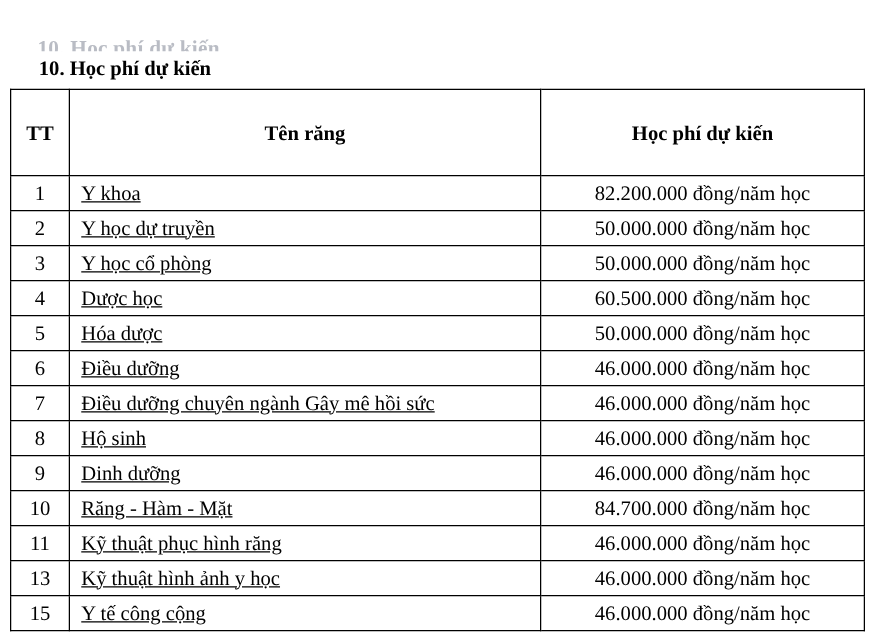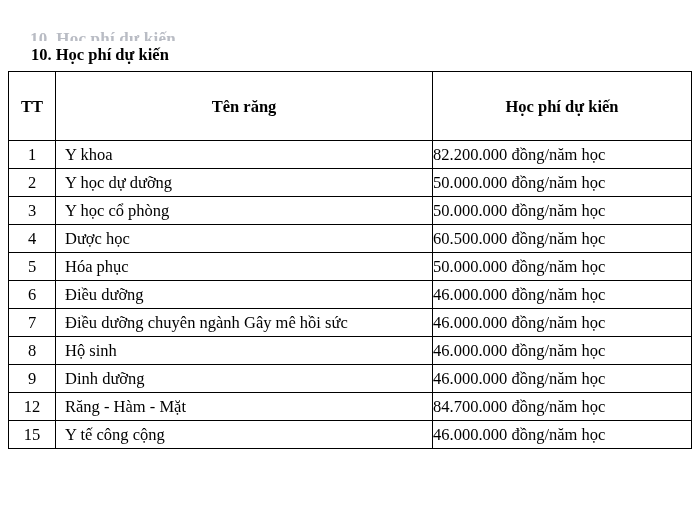--- a/index.html
+++ b/index.html
@@ -84,23 +84,24 @@
     font-size: 16.5px;
     line-height: 22px;
     height: 27px;
   }
   td.cell-tt {
     text-align: center;
   }
   td.cell-name {
     text-align: left;
     padding-left: 9px;
+    text-decoration: underline;
   }
   td.cell-fee {
-    text-align: left;
+    text-align: center;
   }
 </style>
 </head>
 <body>
 
 <div class="page">
 
   <div class="top-clip">10. Học phí dự kiến</div>
 
   <div class="section-heading">10. Học phí dự kiến</div>
@@ -119,36 +120,36 @@
       </tr>
     </thead>
     <tbody id="table-body">
         <tr>
           <td class="cell-tt">1</td>
           <td class="cell-name">Y khoa</td>
           <td class="cell-fee">82.200.000 đồng/năm học</td>
         </tr>
         <tr>
           <td class="cell-tt">2</td>
-          <td class="cell-name">Y học dự dưỡng</td>
+          <td class="cell-name">Y học dự truyền</td>
           <td class="cell-fee">50.000.000 đồng/năm học</td>
         </tr>
         <tr>
           <td class="cell-tt">3</td>
           <td class="cell-name">Y học cổ phòng</td>
           <td class="cell-fee">50.000.000 đồng/năm học</td>
         </tr>
         <tr>
           <td class="cell-tt">4</td>
           <td class="cell-name">Dược học</td>
           <td class="cell-fee">60.500.000 đồng/năm học</td>
         </tr>
         <tr>
           <td class="cell-tt">5</td>
-          <td class="cell-name">Hóa phục</td>
+          <td class="cell-name">Hóa dược</td>
           <td class="cell-fee">50.000.000 đồng/năm học</td>
         </tr>
         <tr>
           <td class="cell-tt">6</td>
           <td class="cell-name">Điều dưỡng</td>
           <td class="cell-fee">46.000.000 đồng/năm học</td>
         </tr>
         <tr>
           <td class="cell-tt">7</td>
           <td class="cell-name">Điều dưỡng chuyên ngành Gây mê hồi sức</td>
@@ -158,23 +159,33 @@
           <td class="cell-tt">8</td>
           <td class="cell-name">Hộ sinh</td>
           <td class="cell-fee">46.000.000 đồng/năm học</td>
         </tr>
         <tr>
           <td class="cell-tt">9</td>
           <td class="cell-name">Dinh dưỡng</td>
           <td class="cell-fee">46.000.000 đồng/năm học</td>
         </tr>
         <tr>
-          <td class="cell-tt">12</td>
+          <td class="cell-tt">10</td>
           <td class="cell-name">Răng - Hàm - Mặt</td>
           <td class="cell-fee">84.700.000 đồng/năm học</td>
+        </tr>
+        <tr>
+          <td class="cell-tt">11</td>
+          <td class="cell-name">Kỹ thuật phục hình răng</td>
+          <td class="cell-fee">46.000.000 đồng/năm học</td>
+        </tr>
+        <tr>
+          <td class="cell-tt">13</td>
+          <td class="cell-name">Kỹ thuật hình ảnh y học</td>
+          <td class="cell-fee">46.000.000 đồng/năm học</td>
         </tr>
         <tr>
           <td class="cell-tt">15</td>
           <td class="cell-name">Y tế công cộng</td>
           <td class="cell-fee">46.000.000 đồng/năm học</td>
         </tr>
       </tbody>
   </table>
 
 </div>

